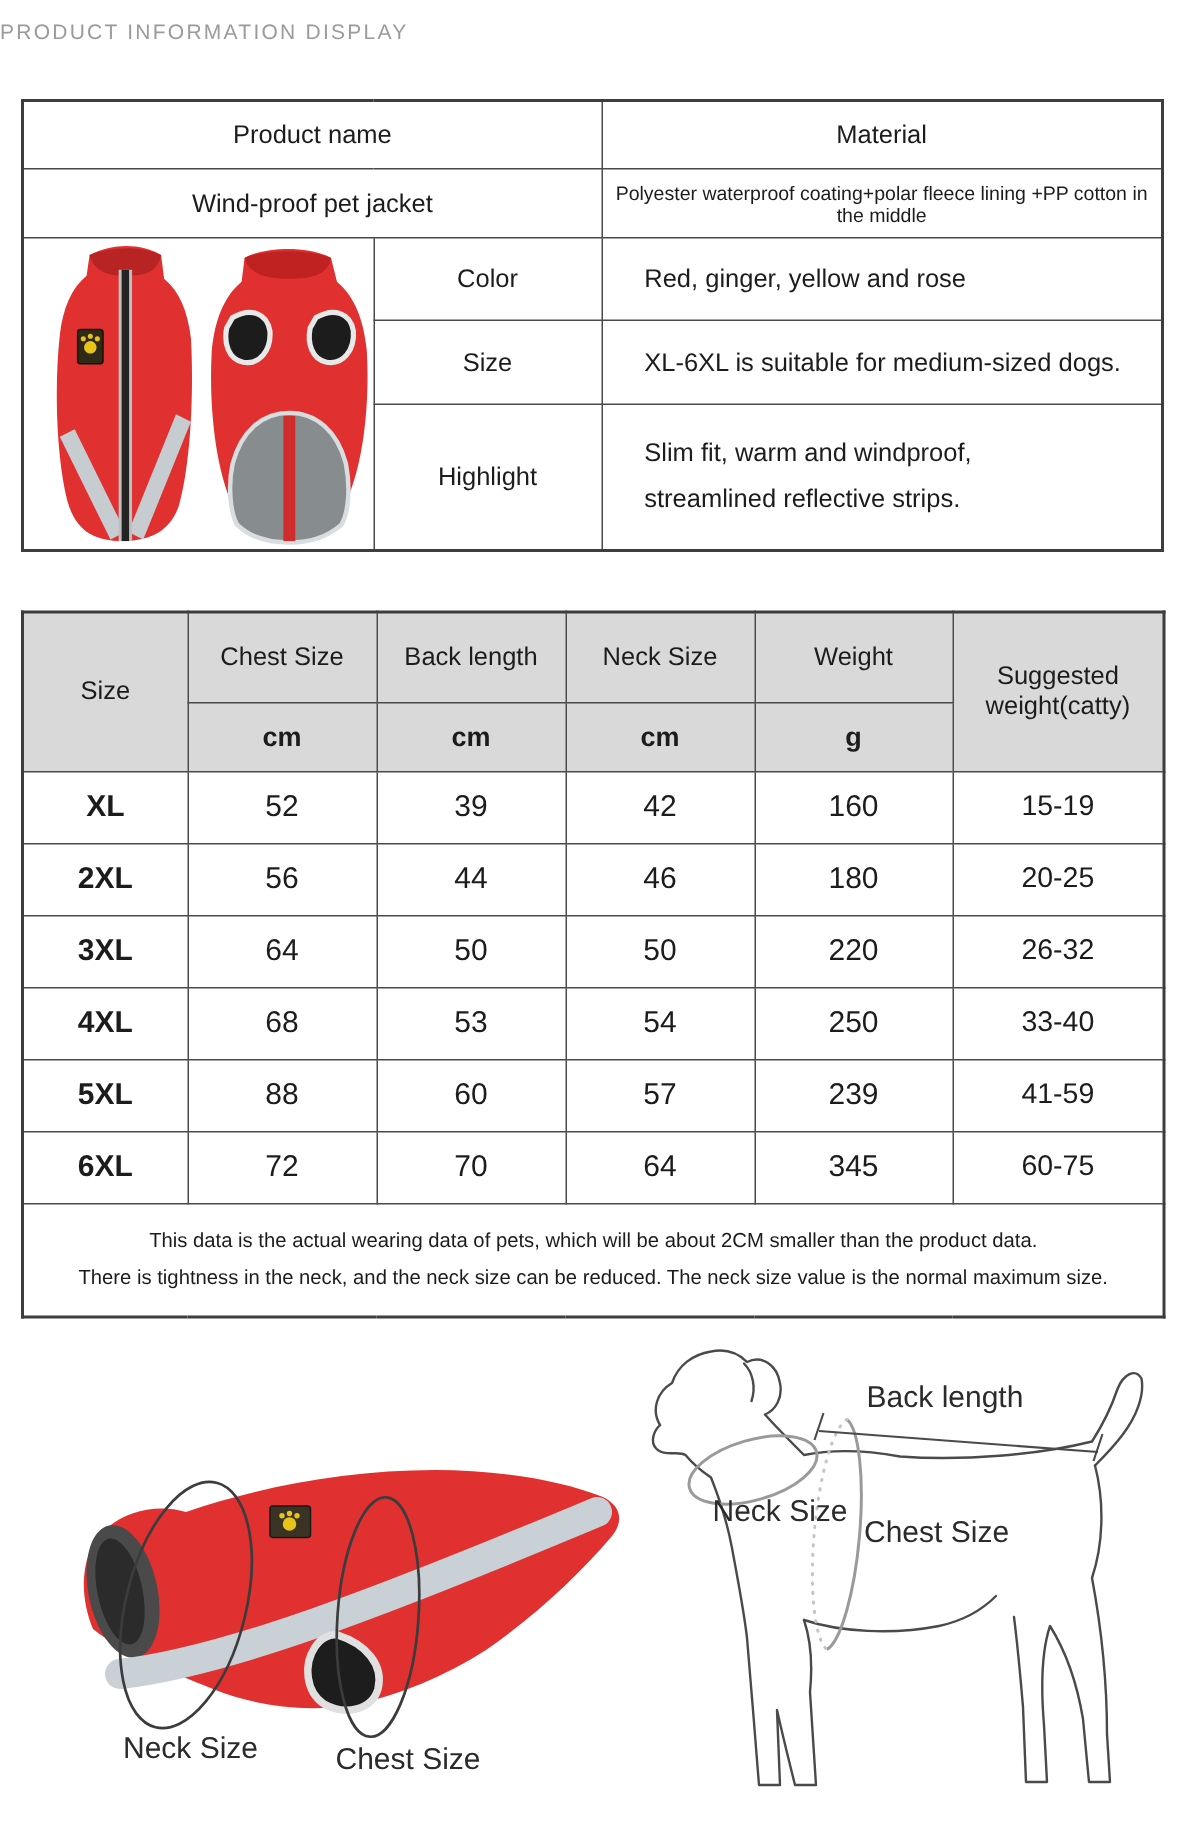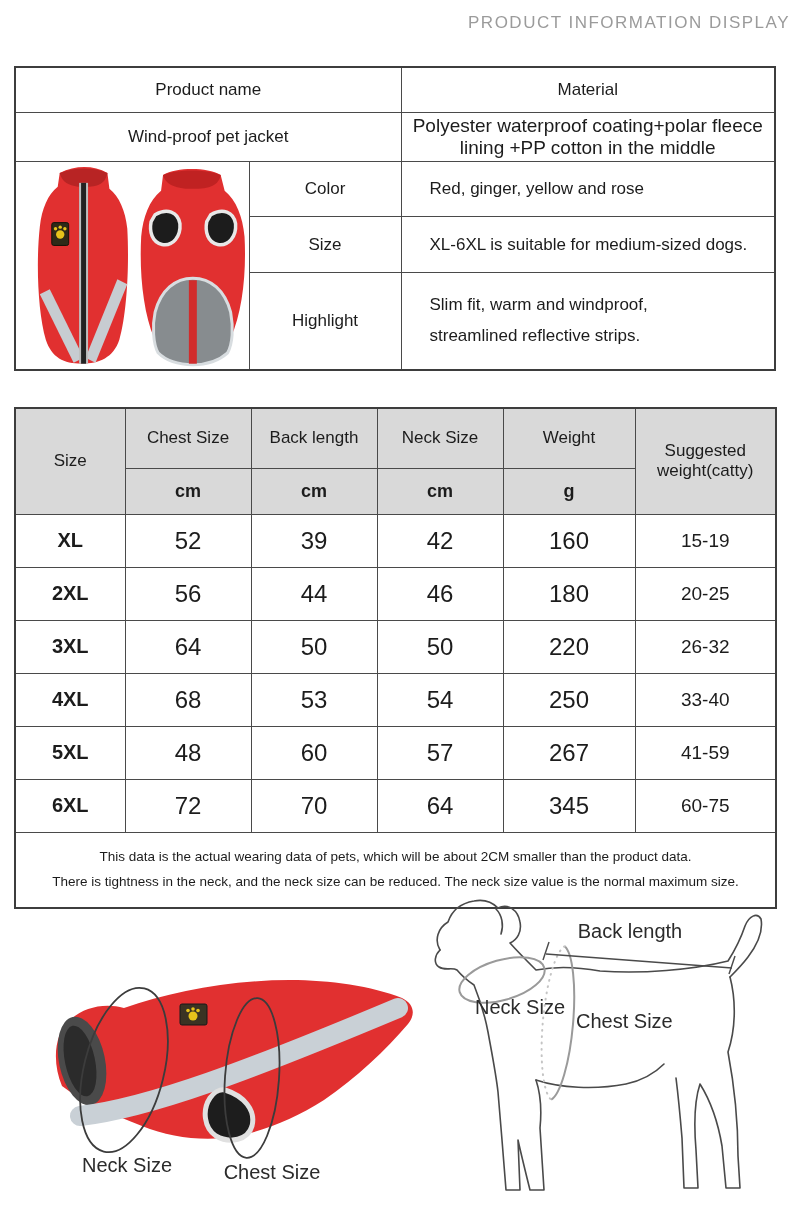--- a/index.html
+++ b/index.html
@@ -1,39 +1,39 @@
 <!DOCTYPE html>
 <html><head>
 <meta charset="utf-8">
 <style>
   html,body{margin:0;padding:0;}
   body{
     width:790px;height:1217px;position:relative;background:#ffffff;
     font-family:"Liberation Sans", sans-serif;color:#1c1c1c;overflow:hidden;
   }
   .page-title{
-    position:absolute;top:13px;left:0;width:100%;text-align:right;
-    font-size:17px;letter-spacing:1.5px;color:#9b9b9b;
+    position:absolute;top:13px;left:0;width:100%;text-align:left;
+    font-size:14px;letter-spacing:1.5px;color:#9b9b9b;
   }
   table.tbl{
     border-collapse:collapse;position:absolute;left:14px;width:761px;
     table-layout:fixed;background:#fff;
   }
   table.tbl td{
     border:1px solid #4a4a4a;text-align:center;vertical-align:middle;
     font-size:17px;padding:12px 4px;color:#1c1c1c;
   }
   #info-table{top:66px;border:2px solid #3d3d3d;}
   #info-table td.val-left{text-align:left;padding-left:28px;}
   #info-table td.photo-cell{padding:0;}
   #size-table{top:407px;border:2px solid #3d3d3d;}
   #size-table td.hd{background:#d9d9d9;}
   #size-table td.unit{font-weight:bold;font-size:18px;}
   #size-table td.sz{font-weight:bold;font-size:20px;}
-  #size-table td.num{font-size:24px;}
+  #size-table td.num{font-size:20px;}
   #size-table td.rng{font-size:19px;text-align:center;}
   #size-table td.note-cell{
     font-size:13.5px;line-height:1.85;padding:4px 10px;height:66px;
   }
   .figure{position:absolute;}
   #jacket-figure{left:20px;top:958px;width:410px;height:252px;}
   #dog-figure{left:430px;top:888px;width:360px;height:330px;}
   svg{display:block;width:100%;height:100%;}
   svg text{font-family:"Liberation Sans", sans-serif;}
 </style>
@@ -48,21 +48,21 @@
       <col style="width:152px">
       <col style="width:374px">
     </colgroup>
   <tbody>
       <tr style="height:44px">
     <td colspan="2">Product name</td>
     <td>Material</td>
   </tr>
   <tr style="height:46px">
     <td colspan="2">Wind-proof pet jacket</td>
-    <td style="font-size:19px;padding:2px 6px;">Polyester waterproof coating+polar fleece lining +PP cotton in the middle</td>
+    <td style="font-size:13px;padding:2px 6px;">Polyester waterproof coating+polar fleece lining +PP cotton in the middle</td>
   </tr>
   <tr style="height:55px">
     <td rowspan="3" class="photo-cell">
 
       <svg viewBox="0 0 234 206">
 
         <path d="M44,10 C60,2 78,2 92,10 L94,26 C104,34 110,48 112,66 C114,100 112,150 104,178 C98,196 84,202 66,202 C48,202 36,196 30,178 C22,150 20,100 24,64 C26,46 32,32 42,24 Z" fill="#e13030"></path>
         <path d="M44,10 C60,4 78,4 92,10 C90,20 84,24 68,24 C52,24 46,18 44,10 Z" fill="#b82424"></path>
         <polygon points="24,132 34,127 68,196 58,201" fill="#c7ccd1"></polygon>
         <polygon points="112,122 102,117 70,196 80,201" fill="#c7ccd1"></polygon>
@@ -149,24 +149,24 @@
   <tr style="height:46px">
     <td class="sz">4XL</td>
     <td class="num">68</td>
     <td class="num">53</td>
     <td class="num">54</td>
     <td class="num">250</td>
     <td class="rng">33-40</td>
   </tr>
   <tr style="height:46px">
     <td class="sz">5XL</td>
-    <td class="num">48</td>
+    <td class="num">88</td>
     <td class="num">60</td>
     <td class="num">57</td>
-    <td class="num">267</td>
+    <td class="num">239</td>
     <td class="rng">41-59</td>
   </tr>
   <tr style="height:46px">
     <td class="sz">6XL</td>
     <td class="num">72</td>
     <td class="num">70</td>
     <td class="num">64</td>
     <td class="num">345</td>
     <td class="rng">60-75</td>
   </tr>

